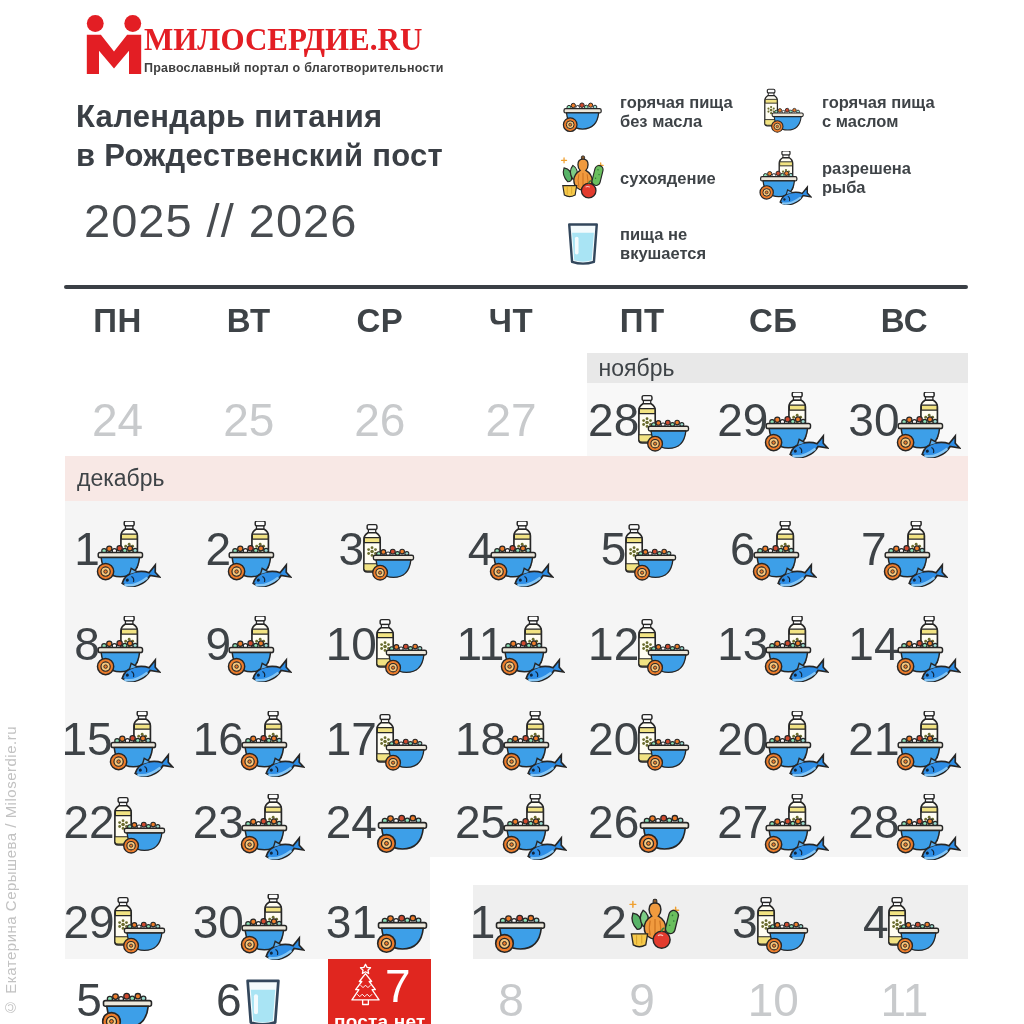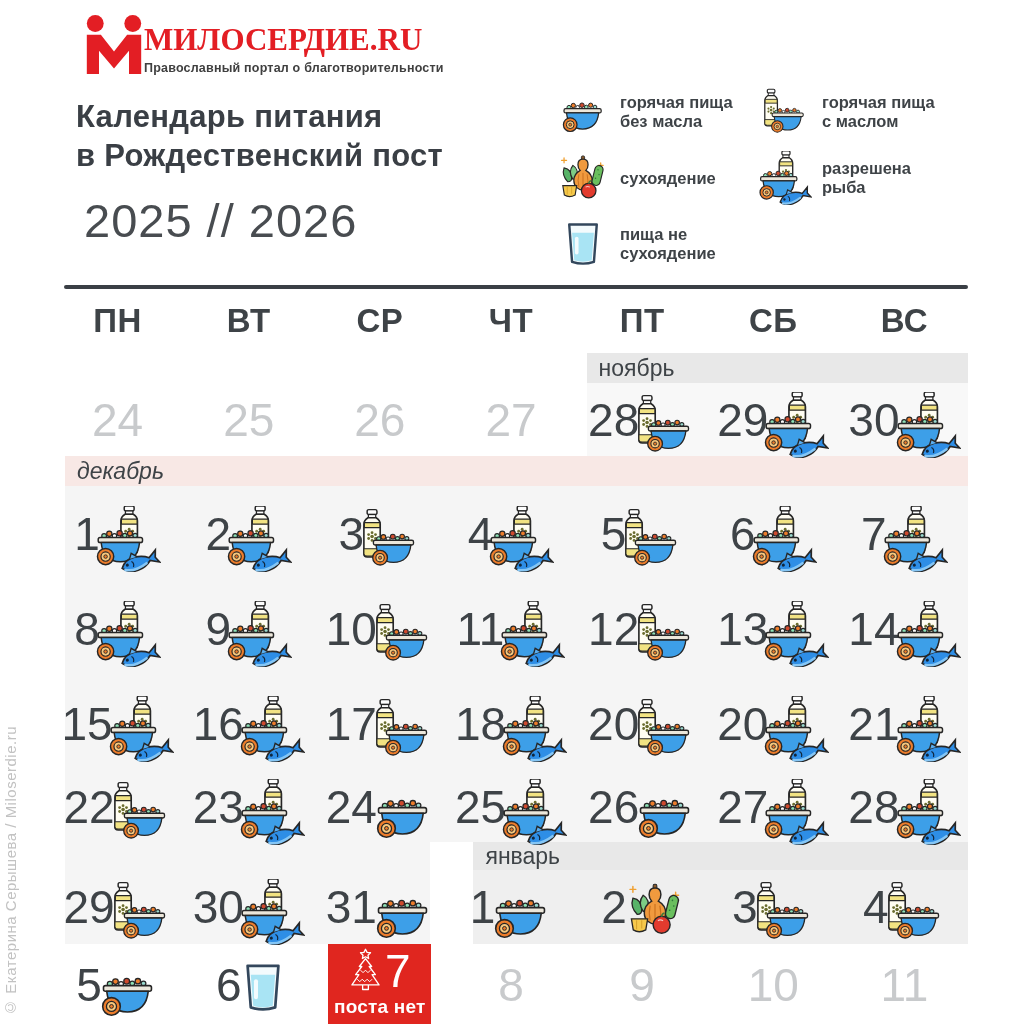--- a/index.html
+++ b/index.html
@@ -216,21 +216,21 @@
     <span class="legend-label">разрешена<br>рыба</span>
   </div>
   <div class="legend-item">
     <span class="legend-ic">
           <svg viewBox="0 0 42 54" width="34" height="44">
   <path d="M4,3 H38 L34.5,49 Q21,53.5 7.5,49 Z" fill="#f4fbfd" stroke="#33475c" stroke-width="3" stroke-linejoin="round"></path>
   <path d="M7.5,13 H34.5 L31.8,47.2 Q21,50.8 10.2,47.2 Z" fill="#a9e4f4"></path>
   <rect x="11" y="18" width="4.5" height="22" rx="2.2" fill="#ffffff" opacity="0.85"></rect>
           </svg>
         </span>
-    <span class="legend-label">пища не сухоядение</span>
+    <span class="legend-label">пища не вкушается</span>
   </div>
     </div>
 
   <div class="rule"></div>
 
   <div class="grid">
     <div class="day-headers" id="headers">
         <span>ПН</span>
         <span>ВТ</span>
         <span>СР</span>
@@ -372,21 +372,21 @@
                 <g transform="translate(27 63) rotate(-20) scale(0.98)">
   <path d="M1,10 Q8,1 19,2.5 Q29,4 35,9 L45,3 L42,11 L45,18 L35,12.5 Q28,18.5 18,18.5 Q7,18.5 1,10 Z" fill="#2e8ee6" stroke="#262626" stroke-width="2"></path>
   <path d="M4,13 Q14,19 30,14" fill="none" stroke="#85c6f5" stroke-width="3" stroke-linecap="round"></path>
   <path d="M13,2.5 L17,-3 L22,3" fill="#5aaef0" stroke="#262626" stroke-width="1.6"></path>
   <circle cx="8" cy="8.5" r="1.8" fill="#10263c"></circle>
   <path d="M14,6 q3,3 0,7" fill="none" stroke="#10263c" stroke-width="1.4"></path>
                 </g>
               </svg></span>
           </div>
         </div>
-        <div class="row" style="height:30px;font-style:italic;">
+        <div class="row" style="height:45px;">
           <div class="band b-pink" style="left:13px;right:2px">
             <span>декабрь</span>
           </div>
         </div>
         <div class="row" style="height:95px;">
           <div class="panel p-dec" style="left:13px;;right:2px"></div>
           <div class="cell">
     <span class="num">1</span>
     <span class="ic ic-fish"><svg viewBox="0 0 76 76" width="66" height="66">
                 <g transform="translate(27 0) scale(0.95)">
@@ -1472,23 +1472,20 @@
   <path d="M4,13 Q14,19 30,14" fill="none" stroke="#85c6f5" stroke-width="3" stroke-linecap="round"></path>
   <path d="M13,2.5 L17,-3 L22,3" fill="#5aaef0" stroke="#262626" stroke-width="1.6"></path>
   <circle cx="8" cy="8.5" r="1.8" fill="#10263c"></circle>
   <path d="M14,6 q3,3 0,7" fill="none" stroke="#10263c" stroke-width="1.4"></path>
                 </g>
               </svg></span>
           </div>
         </div>
         <div class="row" style="height:28px;">
           <div class="panel p-dec" style="left:13px;width:calc(300%/7 - 28px);"></div>
-          <div class="band b-gray" style="left:calc(300%/7 + 28px);right:2px">
-            <span>январь</span>
-          </div>
         </div>
         <div class="row" style="height:74px;">
           <div class="panel p-dec" style="left:13px;width:calc(300%/7 - 28px);"></div>
           <div class="panel p-jan" style="left:calc(300%/7 + 28px);;right:2px"></div>
           <div class="cell">
     <span class="num">29</span>
     <span class="ic ic-oil"><svg viewBox="0 0 76 76" width="62" height="62">
                 <g transform="translate(3 2) scale(1)">
   <rect x="7" y="0" width="12" height="6" rx="2" fill="#fdfdfd" stroke="#262626" stroke-width="1.8"></rect>
   <rect x="8.5" y="6" width="9" height="4" fill="#fdfdfd" stroke="#262626" stroke-width="1.5"></rect>

